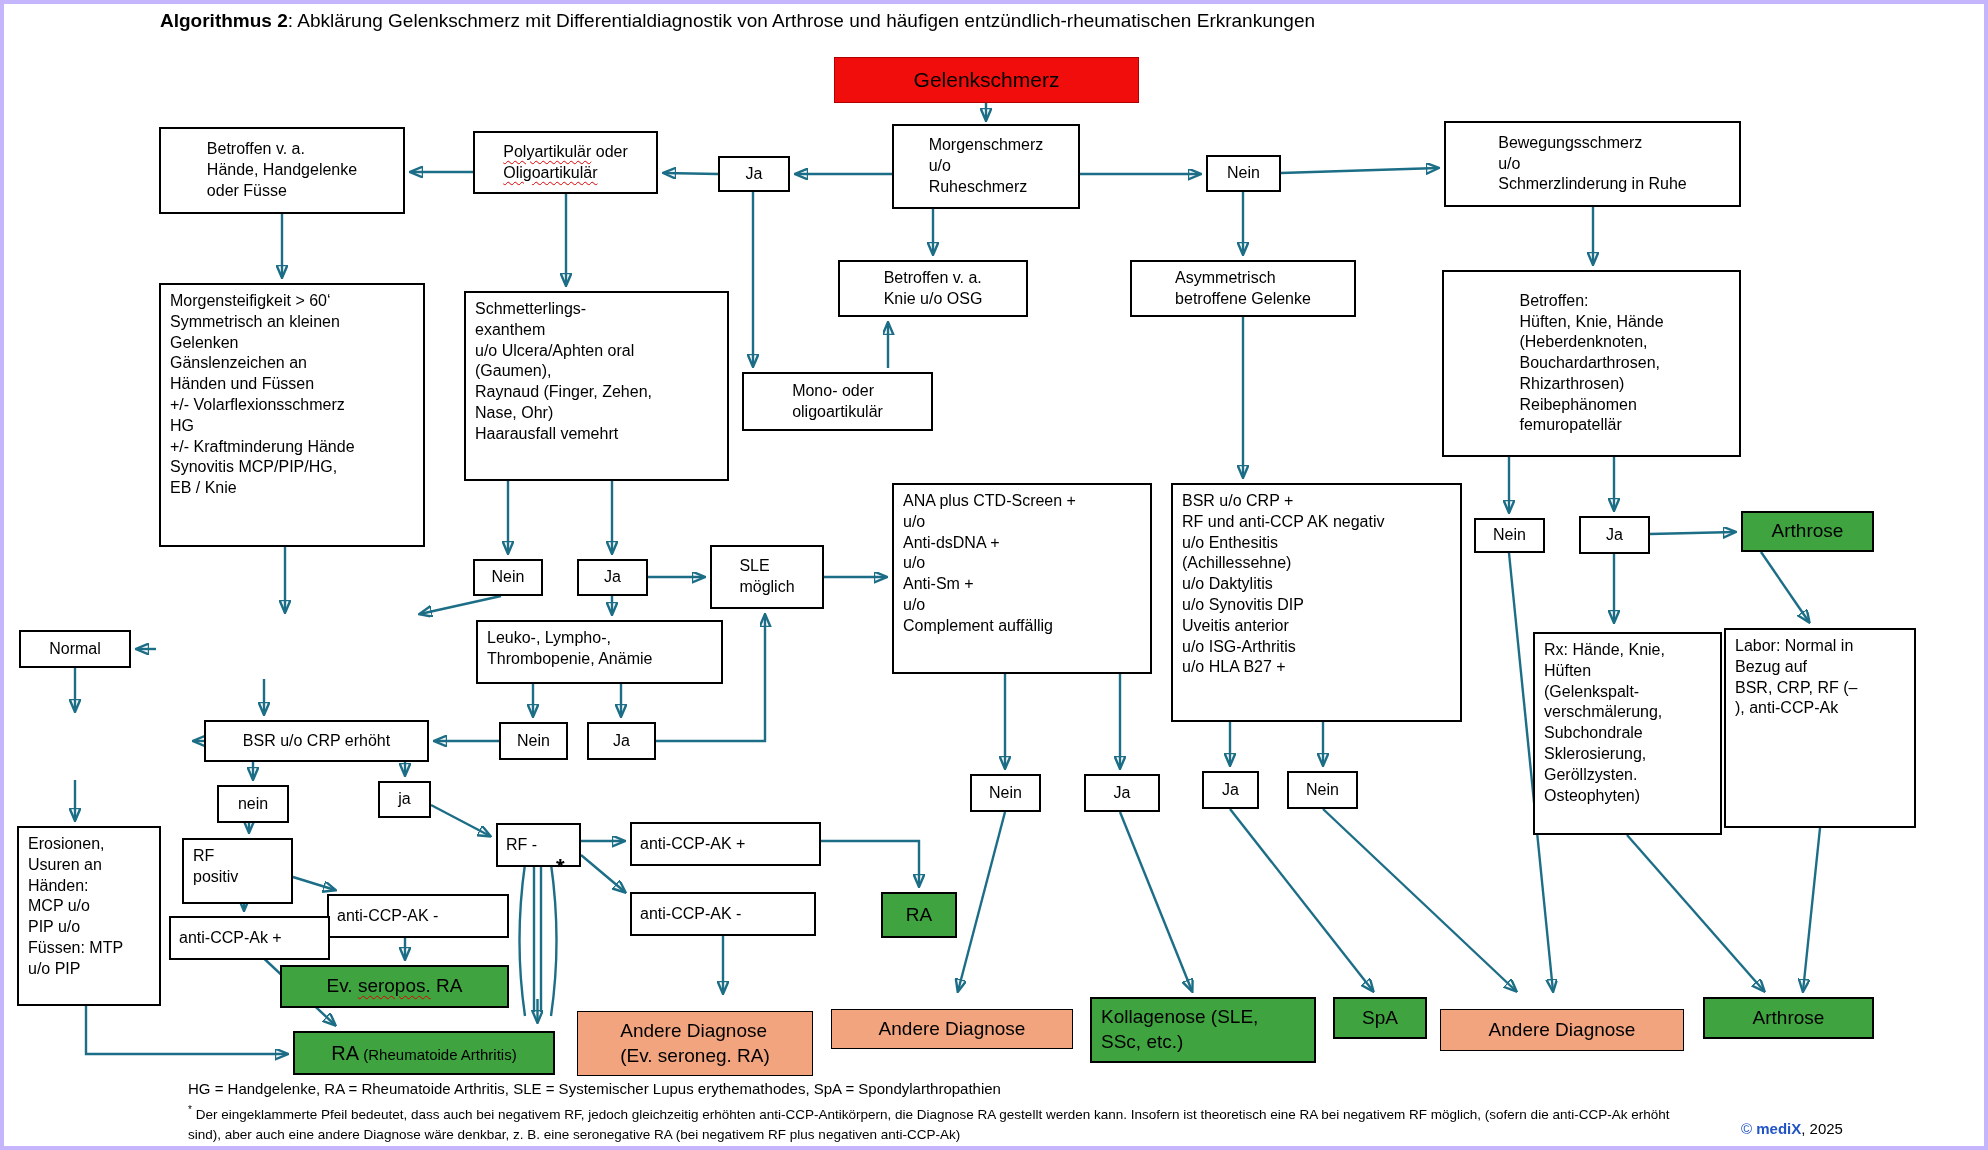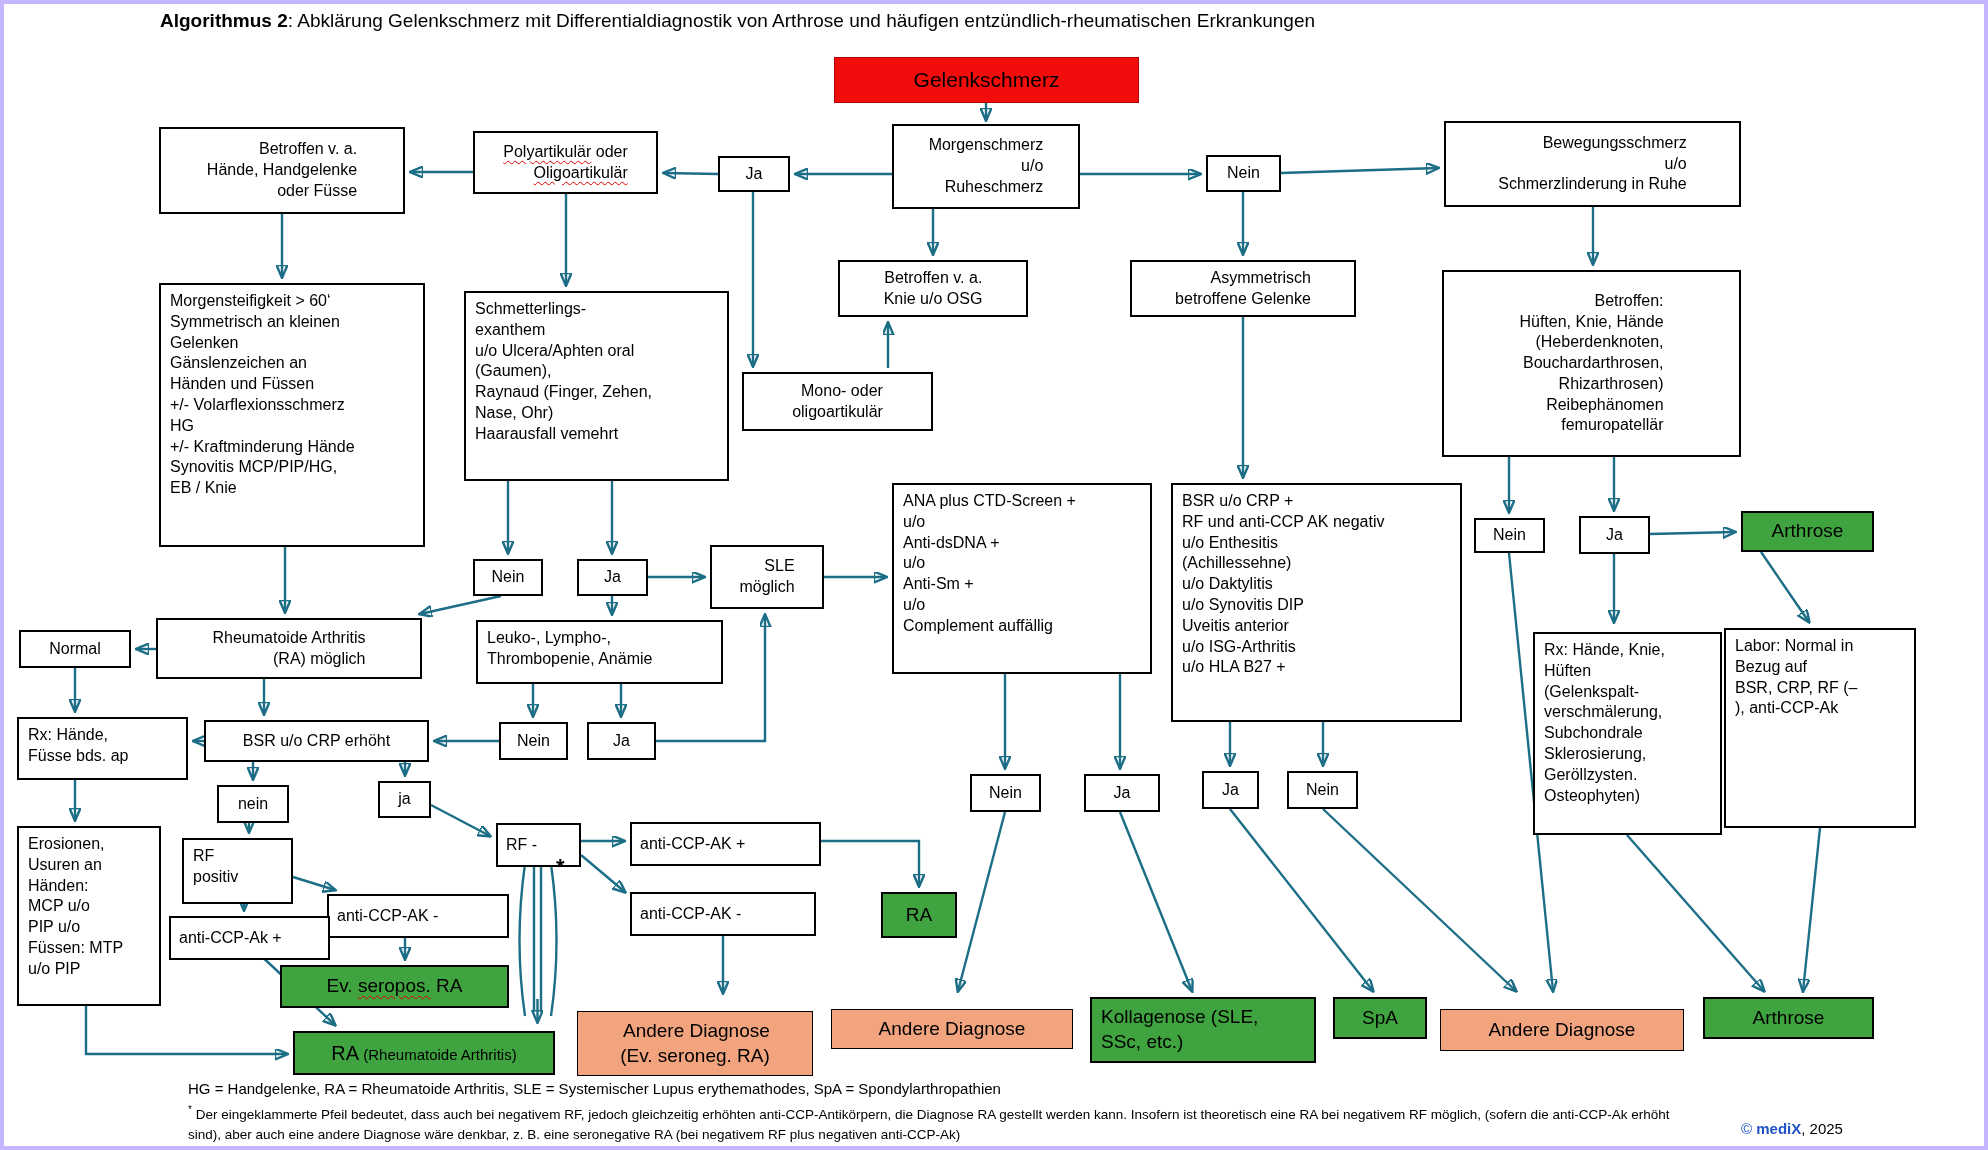--- a/index.html
+++ b/index.html
@@ -11,21 +11,21 @@
   .title{position:absolute;left:156px;top:6px;font-size:19px;}
   .tb{font-weight:bold;}
   .connectors{position:absolute;left:0;top:0;pointer-events:none;}
   .connectors line,.connectors polyline,.connectors path{
     stroke:#1c6e87;stroke-width:2.4;fill:none;
   }
   .node{
     position:absolute;box-sizing:border-box;border:2px solid #000;background:#fff;
     font-size:16px;line-height:1.3;white-space:pre-line;
   }
-  .c{display:flex;align-items:center;justify-content:center;text-align:right;padding:2px 4px;}
+  .c{display:flex;align-items:center;justify-content:center;text-align:left;padding:2px 4px;}
   .l{padding:6px 9px;text-align:left;}
   .lc{display:flex;align-items:center;justify-content:flex-start;text-align:left;padding:20px 8px;}
   .red{background:#f20d0d;border:1px solid #b00000;}
   .green{background:#3fa33f;}
   .salmon{background:#f2a47f;border:1.5px solid #000;margin-top:12px;}
   .big{font-size:19px;}
   .xl{font-size:21px;}
   .wavy{text-decoration:underline;text-decoration-style:wavy;text-decoration-color:#e00000;text-decoration-thickness:1px;text-underline-offset:3px;}
   .rf-main{font-size:20px;}
   .rf-sub{font-size:15px;}
@@ -184,26 +184,22 @@
 u/o ISG-Arthritis
 u/o HLA B27 +</div>
   <div class="node c" style="left:1470px;top:514px;width:71px;height:35px">Nein</div>
   <div class="node c" style="left:1575px;top:512px;width:71px;height:38px">Ja</div>
   <div class="node c green big" style="left:1737px;top:507px;width:133px;height:41px">Arthrose</div>
   <div class="node c" style="left:469px;top:555px;width:70px;height:37px">Nein</div>
   <div class="node c" style="left:573px;top:555px;width:71px;height:37px">Ja</div>
   <div class="node c" style="left:706px;top:541px;width:114px;height:64px">SLE
 möglich</div>
   <div class="node c" style="left:15px;top:626px;width:112px;height:38px">Normal</div>
-  <div class="node c" style="left:152px;top:614px;width:266px;height:61px">Rheumatoide Arthritis
-(RA) möglich</div>
   <div class="node l" style="left:472px;top:616px;width:247px;height:64px">Leuko-, Lympho-,
 Thrombopenie, Anämie</div>
-  <div class="node l" style="left:13px;top:713px;width:171px;height:63px">Rx: Hände,
-Füsse bds. ap</div>
   <div class="node c" style="left:200px;top:716px;width:225px;height:42px">BSR u/o CRP erhöht</div>
   <div class="node c" style="left:495px;top:718px;width:69px;height:38px">Nein</div>
   <div class="node c" style="left:583px;top:718px;width:69px;height:38px">Ja</div>
   <div class="node c" style="left:213px;top:781px;width:72px;height:38px">nein</div>
   <div class="node c" style="left:374px;top:777px;width:53px;height:37px">ja</div>
   <div class="node l" style="left:13px;top:822px;width:144px;height:180px">Erosionen,
 Usuren an
 Händen:
 MCP u/o
 PIP u/o

